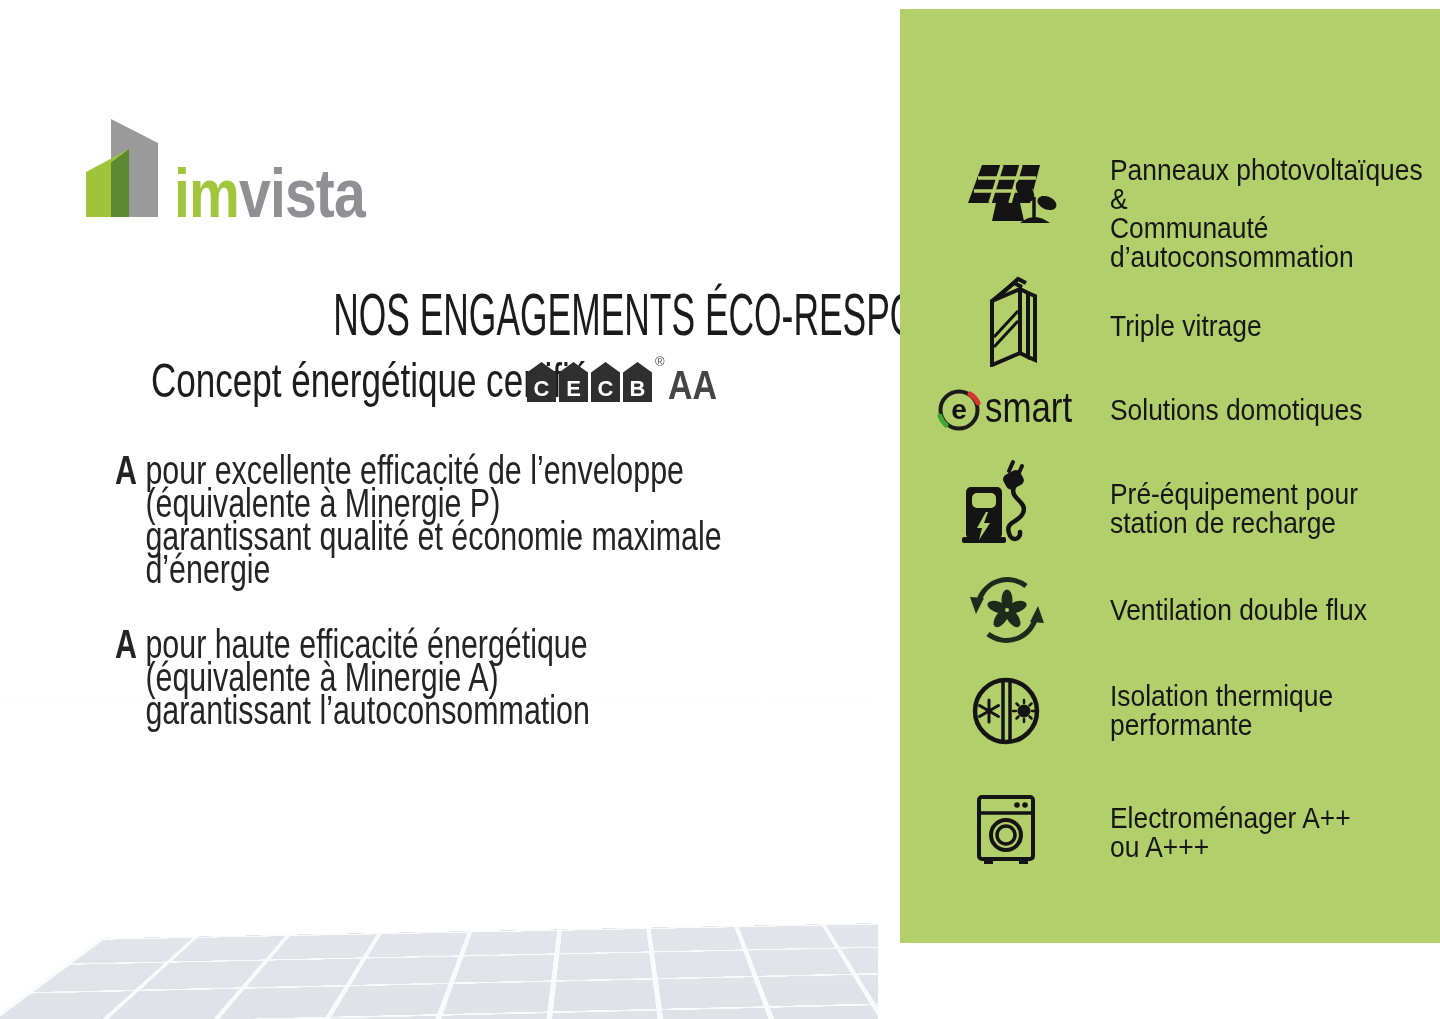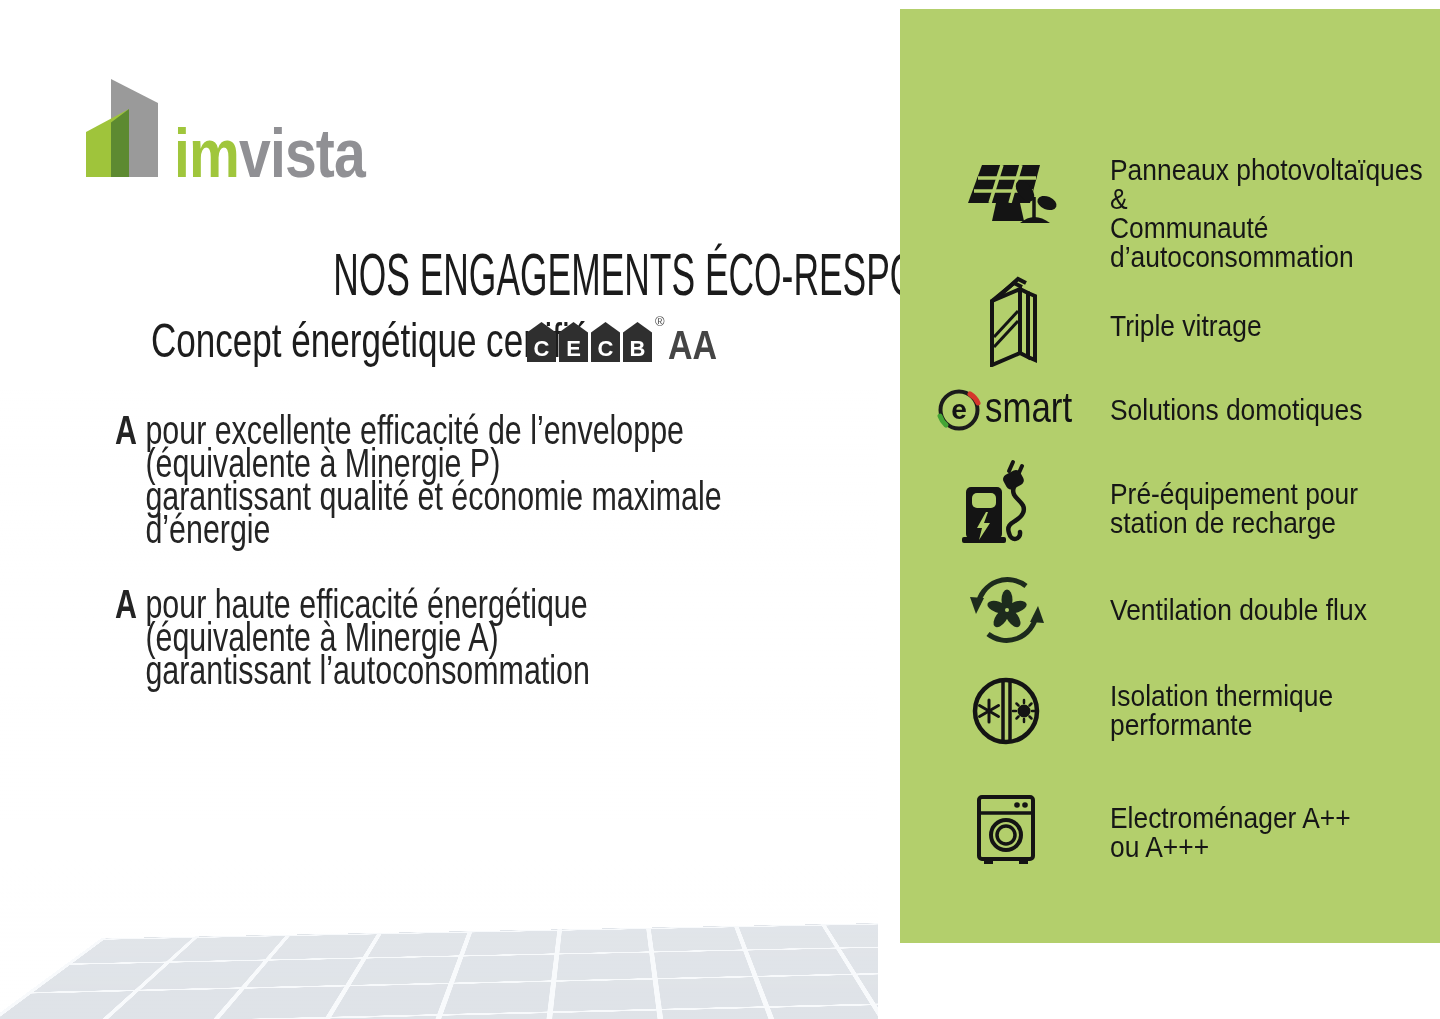--- a/index.html
+++ b/index.html
@@ -14,21 +14,21 @@
               repeating-linear-gradient(90deg,#f8fafc 0 9px,rgba(255,255,255,0) 9px 175px),
               repeating-linear-gradient(0deg,#f8fafc 0 8px,rgba(255,255,255,0) 8px 155px);
             transform:perspective(1050px) rotateX(56deg) rotateZ(-4deg);
             transform-origin:50% 100%;}
   .bg-band{position:absolute;left:545px;top:652px;width:460px;height:22px;
            background:rgba(255,255,255,.85);transform:rotate(13deg);}
   .bg-fade{position:absolute;inset:0;
            background:linear-gradient(180deg,#fff 0%,#fff 38%,rgba(255,255,255,.78) 52%,rgba(255,255,255,.3) 70%,rgba(255,255,255,0) 100%);}
 
   
-  .content{position:absolute;inset:0;z-index:2;}
+  .content{position:absolute;inset:0;z-index:2;margin-top:40px;}
 
   .logo{position:absolute;left:86px;top:78px;}
   .logo-text{position:absolute;left:174px;top:114px;font-size:68px;font-weight:bold;
              letter-spacing:-1px;transform:scaleX(.84);transform-origin:left top;white-space:nowrap;}
   .logo-text .im{color:#a0c63c;} .logo-text .vista{color:#909094;}
 
   .heading{position:absolute;left:70px;top:244px;font-size:60px;line-height:62px;font-weight:400;
            color:#1b1b1b;transform:scaleX(.59);white-space:nowrap;}
 
   .subrow{position:absolute;left:70px;top:304px;height:60px;}

